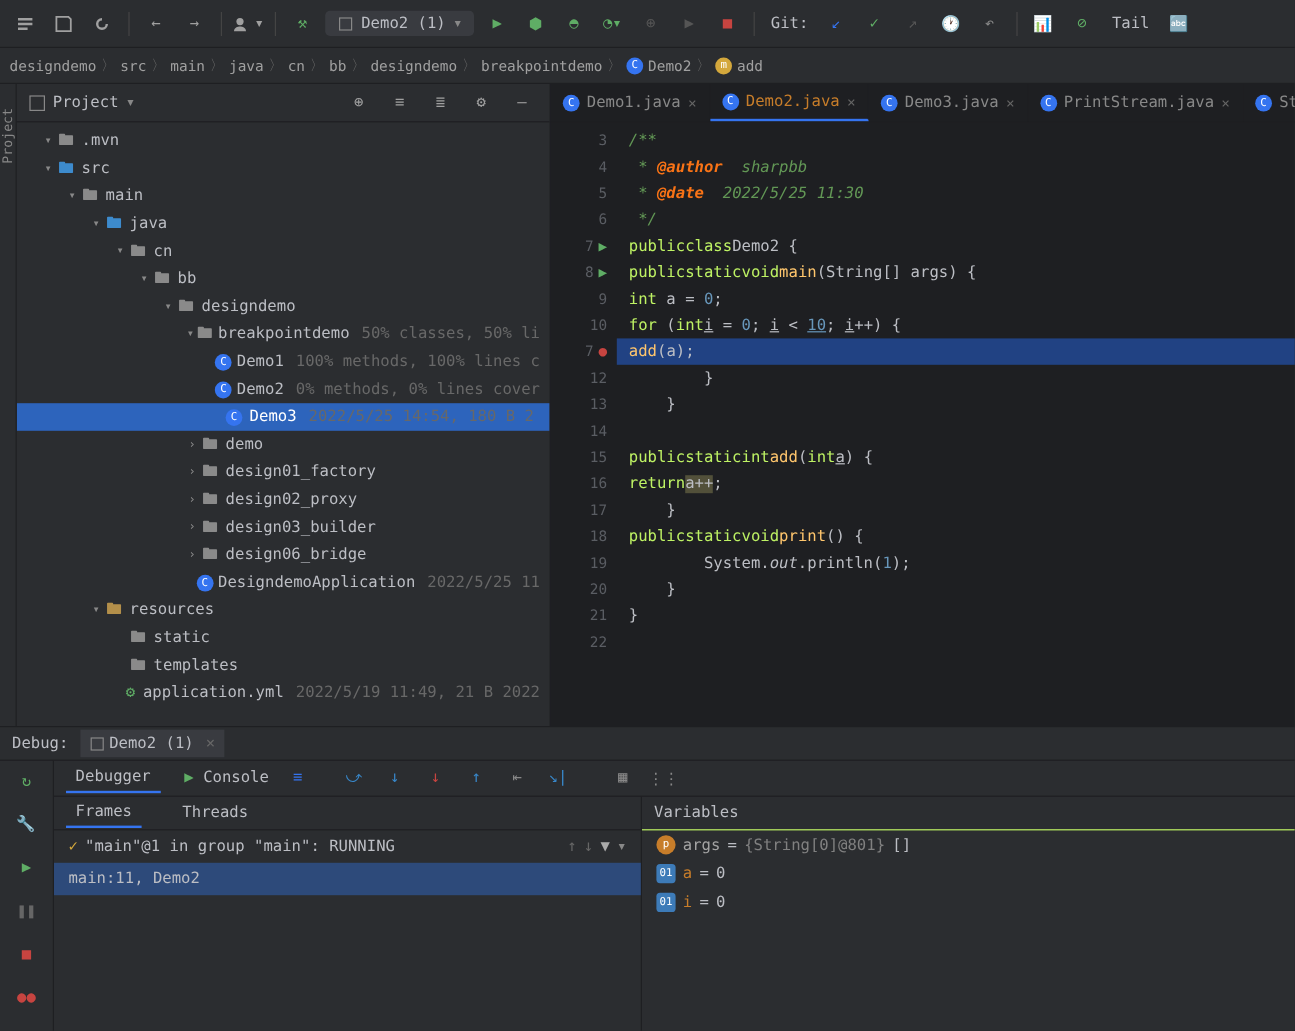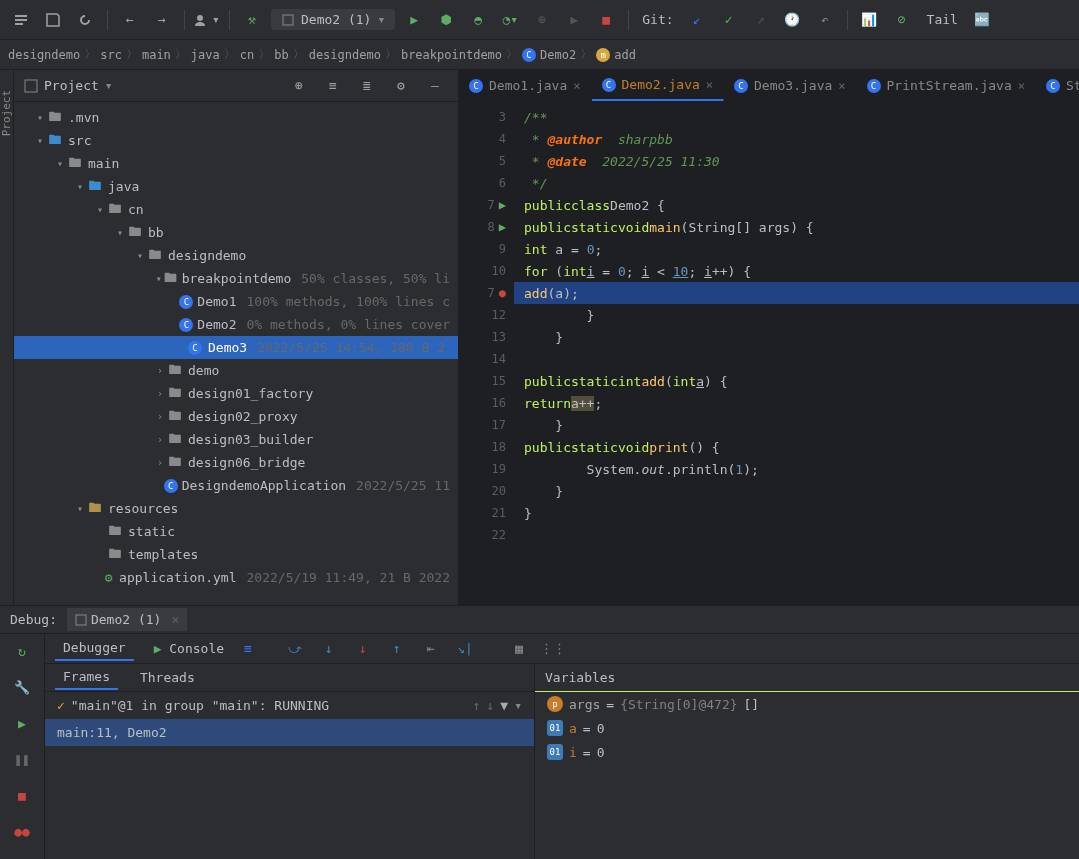--- a/index.html
+++ b/index.html
@@ -231,21 +231,21 @@
   display: flex;
   align-items: center;
   padding: 0 10px;
   gap: 12px;
   border-bottom: 1px solid #1e1f22;
 }
 .dtab { padding: 4px 8px; cursor: pointer; }
 .dtab.active { border-bottom: 2px solid #3574f0; }
 .debug-content { flex: 1; display: flex; }
 .frames-panel { width: 490px; border-right: 1px solid #1e1f22; display: flex; flex-direction: column; }
-.frames-header { height: 28px; display: flex; align-items: center; padding: 0 10px; gap: 14px; border-bottom: 1px solid #1e1f22; }
+.frames-header { height: 28px; display: flex; align-items: center; padding: 0 10px; gap: 26px; border-bottom: 1px solid #1e1f22; }
 .frame-row { padding: 6px 12px; display: flex; align-items: center; gap: 6px; }
 .frame-row.sel { background: #2d4a7a; }
 .vars-panel { flex: 1; display: flex; flex-direction: column; }
 .vars-header { height: 28px; display: flex; align-items: center; padding: 0 10px; border-bottom: 1px solid #bef264; }
 .var-row { padding: 4px 12px; display: flex; align-items: center; gap: 6px; }
 .var-badge {
   width: 16px; height: 16px;
   border-radius: 3px;
   display: inline-flex;
   align-items: center;
@@ -697,21 +697,21 @@
         </div>
         <div class="vars-panel">
           <div class="vars-header">
             <span>Variables</span>
           </div>
           <div id="vars">
               <div class="var-row">
                 <span class="var-badge vb-p">p</span>
                 <span style="color:#a3a3a3">args</span>
                 <span> = </span>
-                <span style="color:#808080">{String[0]@472}</span>
+                <span style="color:#808080">{String[0]@801}</span>
                 <span> []</span>
               </div>
               <div class="var-row">
                 <span class="var-badge vb-i">01</span>
                 <span style="color:#c77d2a">a</span>
                 <span> = </span>
                 <span>0</span>
               </div>
               <div class="var-row">
                 <span class="var-badge vb-i">01</span>

